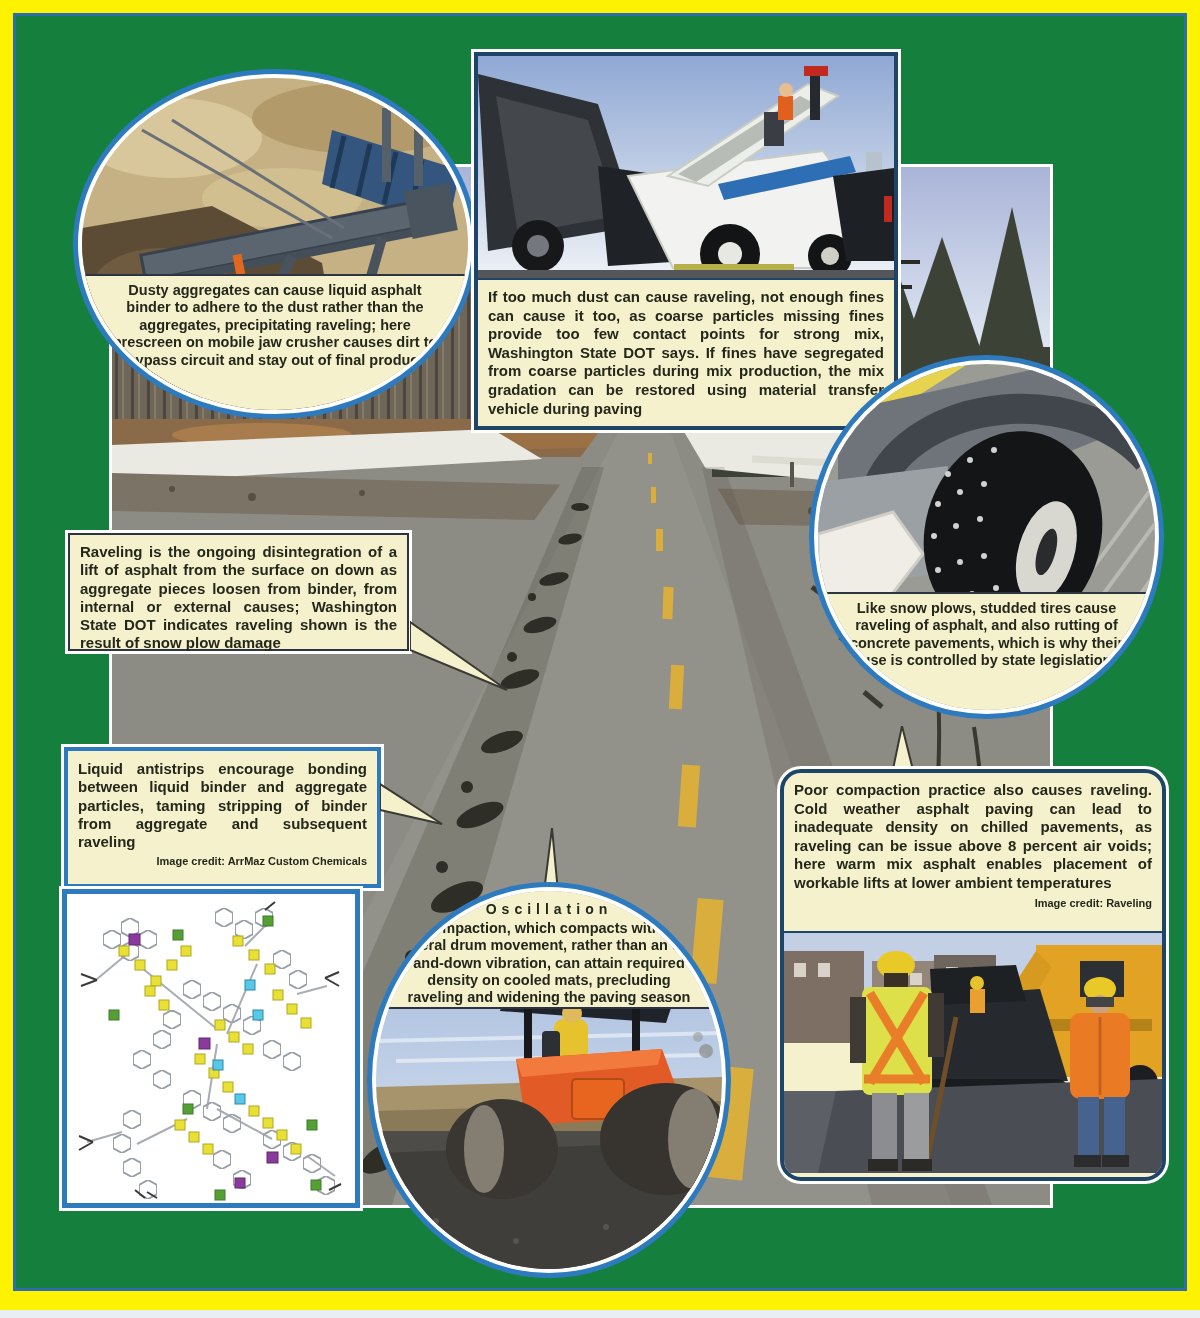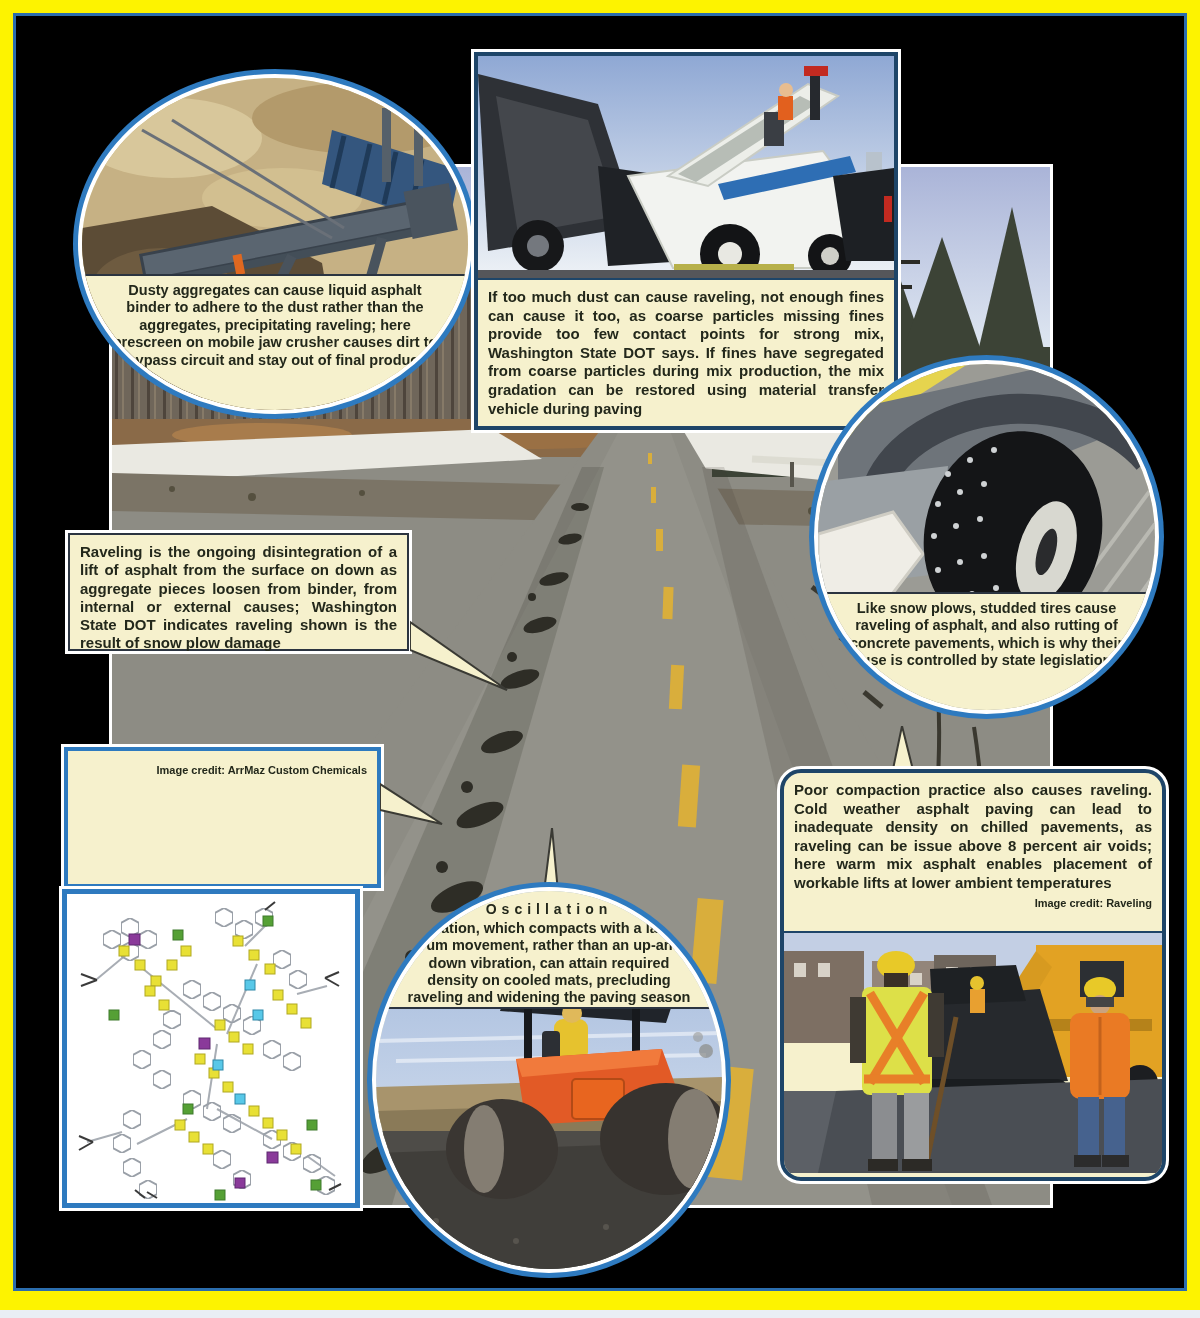--- a/index.html
+++ b/index.html
@@ -1,19 +1,19 @@
 <!DOCTYPE html>
 <html><head>
 <meta charset="utf-8">
 <style>
   html,body{margin:0;padding:0;background:#e9eef4;}
   #app{position:relative;width:1200px;height:1318px;background:#e9eef4;overflow:hidden;
        font-family:"Liberation Sans",sans-serif;}
   .frame{position:absolute;left:0;top:0;right:0;bottom:8px;background:#fdf300;}
-  .canvas{position:absolute;left:13px;top:13px;right:13px;bottom:19px;background:#000000;
+  .canvas{position:absolute;left:13px;top:13px;right:13px;bottom:19px;background:#15803d;
           border:3px solid #2b6dae;}
   
   .photo{position:absolute;left:96px;top:151px;width:938px;height:1038px;
          outline:3px solid #ffffff;background:#8d8c84;overflow:hidden;}
   .photo svg{display:block}
   
   .callout{position:absolute;background:#f6f1cd;border:2px solid #2b3440;
            box-shadow:0 0 0 3px #ffffff;color:#23281b;font-weight:bold;
            font-size:15px;line-height:1.22;text-align:justify;padding:8px 10px 6px 10px;
            box-sizing:border-box;}
@@ -284,20 +284,21 @@
      </svg>
      <div class="cap bottom" style="height:118px;margin-top:20px;">Like snow plows, studded tires cause raveling of asphalt, and also rutting of concrete pavements, which is why their use is controlled by state legislation</div>
    </div>
 
    <div class="callout" style="left:52px;top:517px;width:341px;height:118px;">Raveling is the ongoing disintegration of a lift of asphalt from the surface on down as aggregate pieces loosen from binder, from internal or external causes; Washington State DOT indicates raveling shown is the result of snow plow damage</div>
    <svg class="tail" style="left:394px;top:600px;" width="100" height="80" viewBox="0 0 100 80">
      <polygon points="0,6 0,34 97,74" fill="#f6f1cd" stroke="#3a3a34" stroke-width="2"></polygon>
    </svg>
 
    <div class="callout blueborder" style="left:48px;top:731px;width:317px;height:141px;padding-top:9px;">
+     <span>Liquid antistrips encourage bonding between liquid binder and aggregate particles, taming stripping of binder from aggregate and subsequent raveling</span>
      <div class="credit" style="text-align:right;">Image credit: ArrMaz Custom Chemicals</div>
    </div>
    <svg class="tail" style="left:364px;top:760px;" width="66" height="62" viewBox="0 0 66 62">
      <polygon points="0,8 0,34 62,48" fill="#f6f1cd" stroke="#3a3a34" stroke-width="2"></polygon>
    </svg>
 
    <div class="molecule" style="left:46px;top:873px;width:298px;height:319px;">
      <svg width="288" height="309" viewBox="0 0 288 309">
        <defs>
          <symbol id="hx" viewBox="0 0 18 19">
@@ -458,21 +459,21 @@
        </g>
        <g fill="#57544e">
          <circle cx="60" cy="330" r="3"></circle>
               <circle cx="140" cy="350" r="3"></circle>
               <circle cx="230" cy="336" r="3"></circle>
          <circle cx="300" cy="356" r="3"></circle>
        </g>
      </svg>
      <div class="cap top" style="height:118px;padding-top:8px;">
        <strong class="osc-title">Oscillation</strong>
-       <span>gradation, which compacts with a lateral drum movement, rather than an up-and-down vibration, can attain required density on cooled mats, precluding raveling and widening the paving season</span>
+       <span>compaction, which compacts with a lateral drum movement, rather than an up-and-down vibration, can attain required density on cooled mats, precluding raveling and widening the paving season</span>
      </div>
    </div>
 
    <svg class="tail" style="left:868px;top:710px;" width="38" height="48" viewBox="0 0 38 48">
      <polygon points="8,48 30,48 18,0" fill="#f6f1cd" stroke="#3a3a34" stroke-width="2"></polygon>
    </svg>
    <div class="panel textfirst" style="left:764px;top:753px;width:386px;height:412px;border-radius:21px;">
      <div class="txt" style="height:160px;">
        <span>Poor compaction practice also causes raveling. Cold weather asphalt paving can lead to inadequate density on chilled pavements, as raveling can be issue above 8 percent air voids; here warm mix asphalt enables placement of workable lifts at lower ambient temperatures</span>
        <div class="credit">Image credit: Raveling</div>

